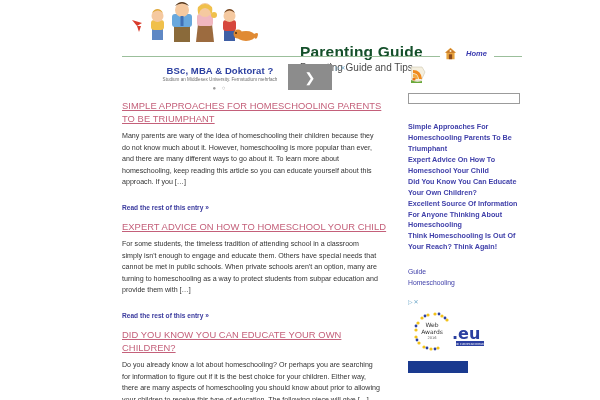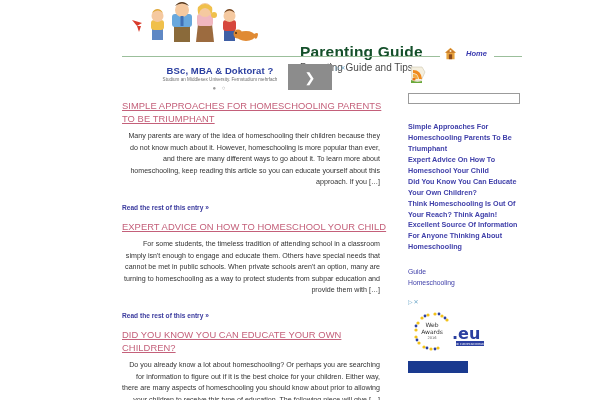--- a/index.html
+++ b/index.html
@@ -161,21 +161,21 @@
     line-height: 1.35;
     margin: 6px 0 6px 0;
     cursor: pointer;
     letter-spacing: .05px;
   }
   .post-body {
     font-size: 7.1px;
     color: #333333;
     line-height: 1.62;
     margin: 0 16px 7px 0;
-    text-align: right;
+    text-align: left;
   }
   .read-more {
     display: inline-block;
     font-size: 6.6px;
     font-weight: bold;
     color: #3b3b9e;
     text-decoration: none;
     margin-bottom: 4px;
   }
 
@@ -332,22 +332,22 @@
         <circle cx="6" cy="15" r="1.6" fill="#e8761a"></circle>
         <path d="M3 16 q5 3 11 1 l0 2 l-11 0 z" fill="#6aa83a"></path>
       </svg>
 
       <input class="search-box" type="text" placeholder="" style="">
 
       <div class="side-links">
         <a class="side-link" href="#">Simple Approaches For Homeschooling Parents To Be Triumphant</a>
         <a class="side-link" href="#">Expert Advice On How To Homeschool Your Child</a>
         <a class="side-link" href="#">Did You Know You Can Educate Your Own Children?</a>
+        <a class="side-link" href="#">Excellent Source Of Information For Anyone Thinking About Homeschooling</a>
         <a class="side-link" href="#">Think Homeschooling Is Out Of Your Reach? Think Again!</a>
-        <a class="side-link" href="#">Excellent Source Of Information For Anyone Thinking About Homeschooling</a>
       </div>
 
       <div>
         <a class="cat-link" href="#">Guide</a>
         <a class="cat-link" href="#">Homeschooling</a>
       </div>
 
       <div class="side-adchoice">▷✕</div>
 
       <div class="side-ad">

